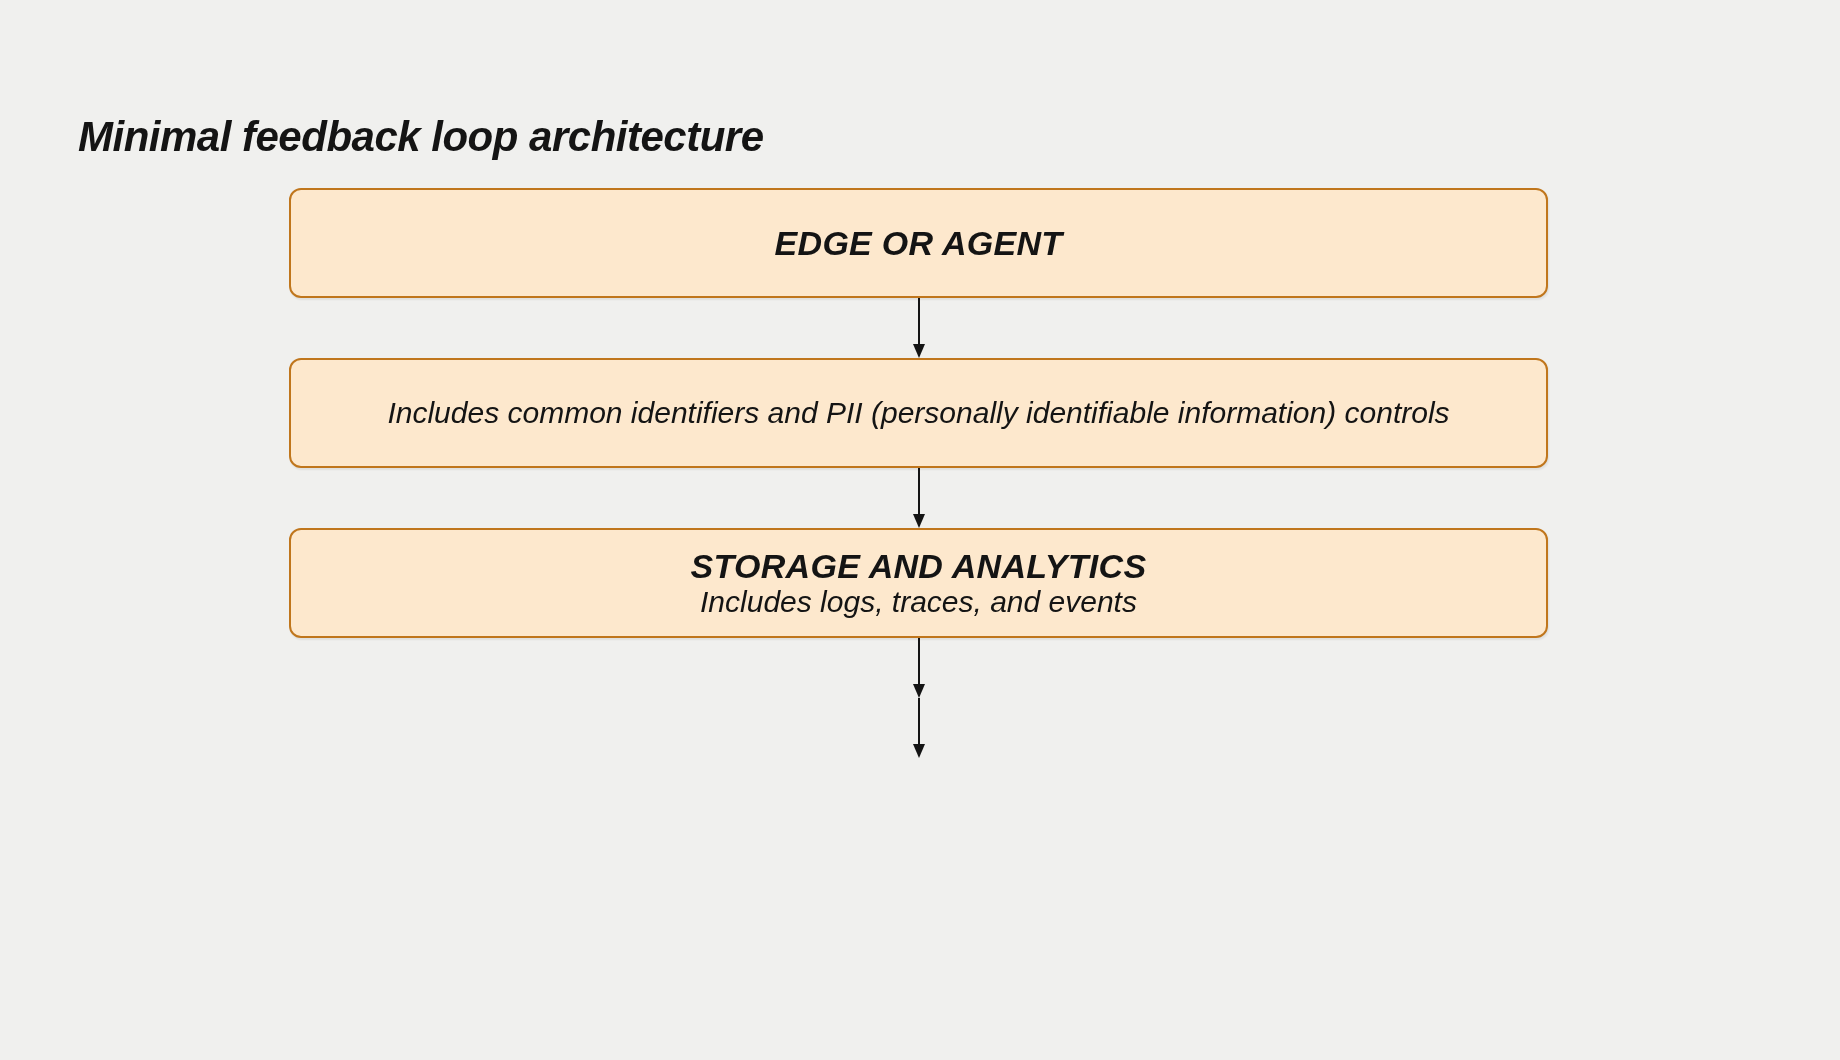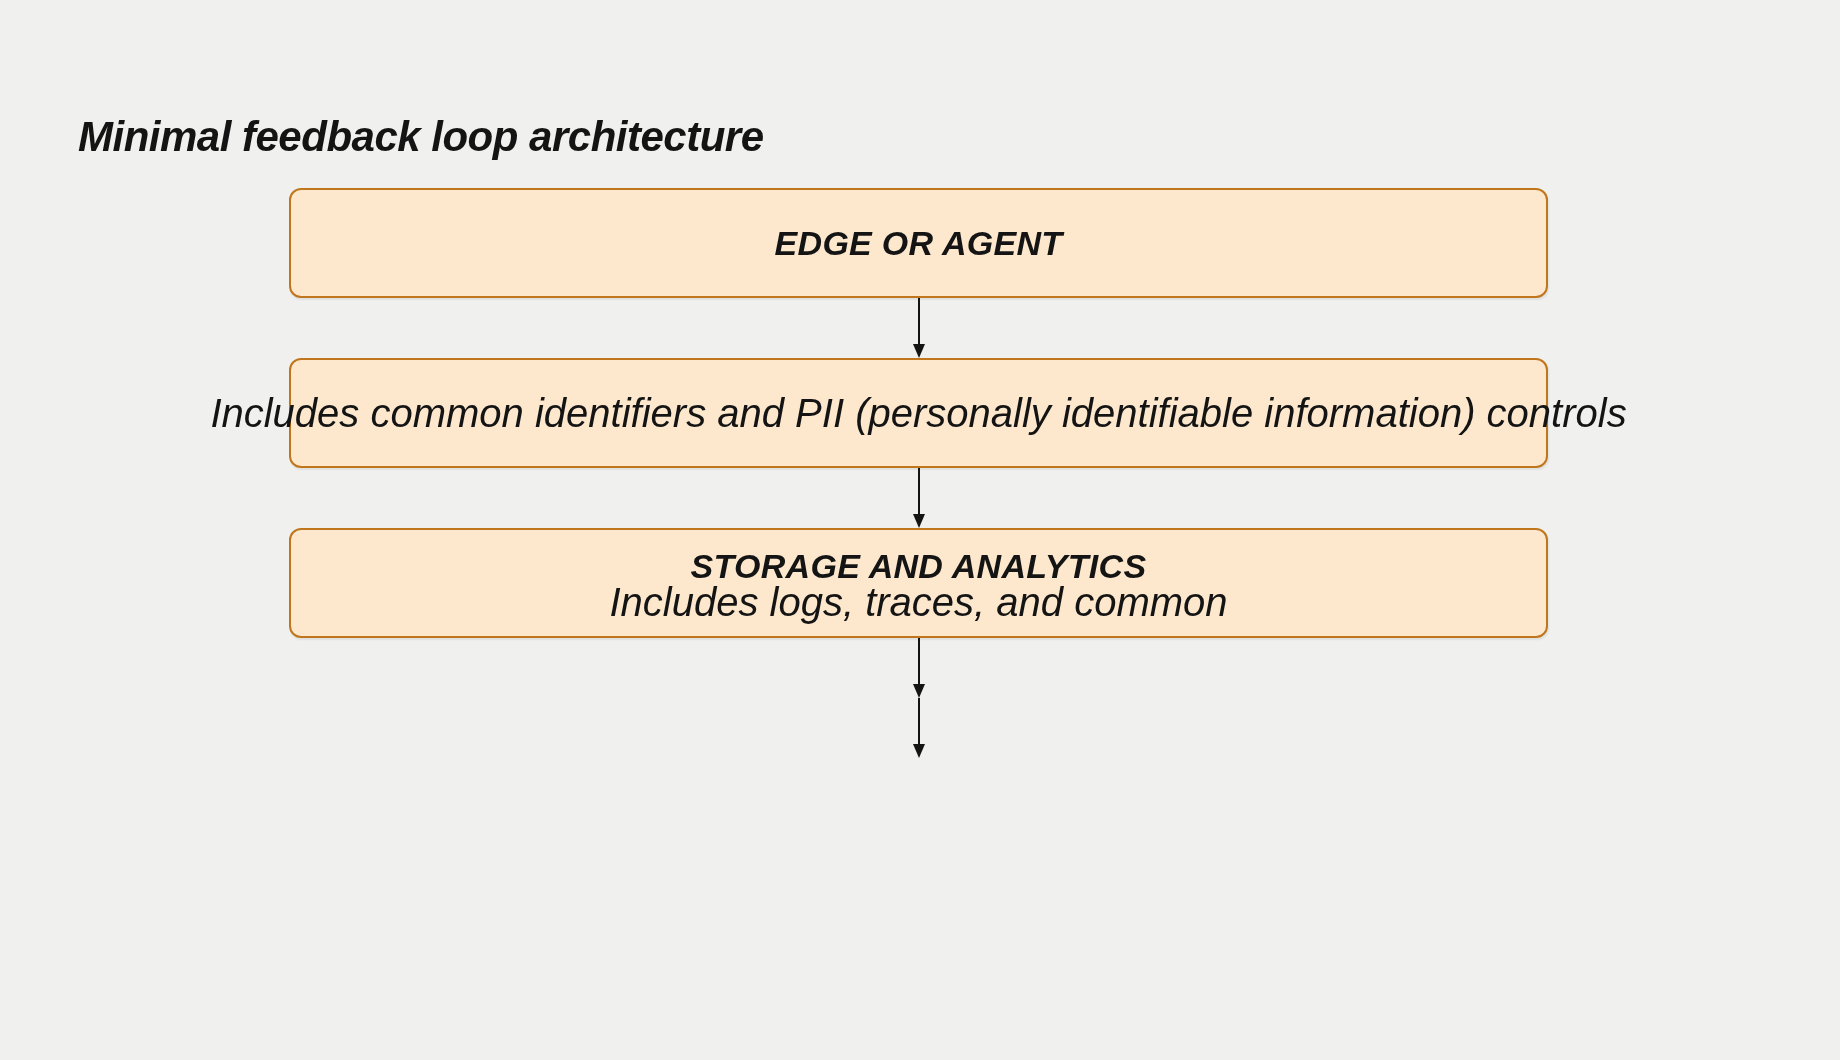--- a/index.html
+++ b/index.html
@@ -57,21 +57,21 @@
     padding: 0 40px;
   }
   .node-label {
     font-size: 34px;
     font-weight: 700;
     letter-spacing: 0.3px;
     line-height: 38px;
     white-space: nowrap;
   }
   .node-sublabel {
-    font-size: 40px;
+    font-size: 30px;
     font-weight: 400;
     line-height: 34px;
     white-space: nowrap;
   }
   .connector {
     height: 60px;
     display: flex;
     flex-direction: column;
     align-items: center;
   }
@@ -109,21 +109,21 @@
     <div class="node-sublabel">Includes common identifiers and PII (personally identifiable information) controls</div>
   </section>
 
   <div class="connector">
     <span class="line"></span>
     <span class="head"></span>
   </div>
 
   <section class="node">
     <div class="node-label">STORAGE AND ANALYTICS</div>
-    <div class="node-sublabel">Includes logs, traces, and common</div>
+    <div class="node-sublabel">Includes logs, traces, and events</div>
   </section>
 
   <div class="connector">
     <span class="line"></span>
     <span class="head"></span>
   </div>
 
 
   <div class="connector">
     <span class="line"></span>

